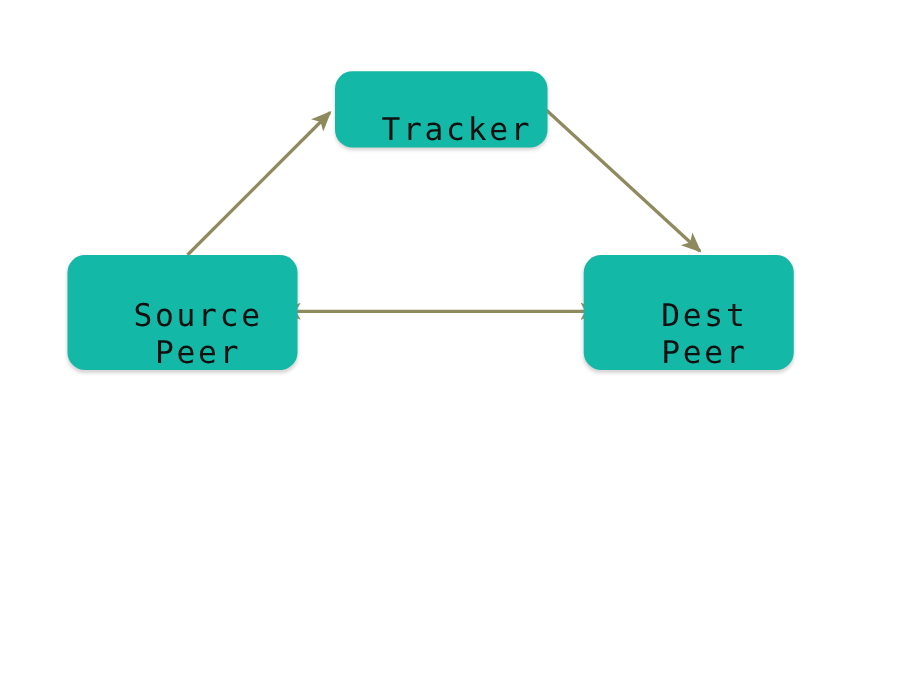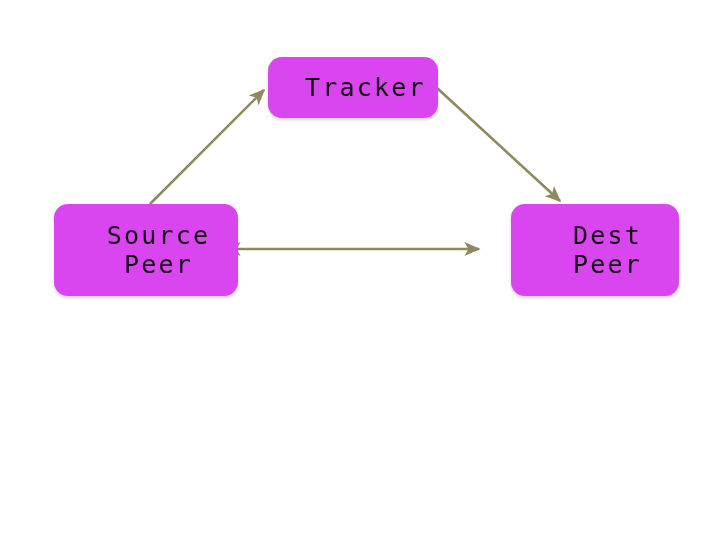--- a/index.html
+++ b/index.html
@@ -21,25 +21,25 @@
   }
   #edges {
     position: absolute;
     left: 0;
     top: 0;
     width: 720px;
     height: 540px;
   }
   .node {
     position: absolute;
-    background: #d946ef;
+    background: #14b8a6;
     border-radius: 14px;
     box-shadow: 0 2px 3px rgba(120,120,120,0.32);
     display: flex;
-    align-items: center;
+    align-items: flex-end;
     justify-content: center;
     box-sizing: border-box;
     padding-left: 25px;
   }
   .node-label {
     color: #101010;
     font-family: "DejaVu Sans Mono", monospace;
     font-size: 25px;
     line-height: 29px;
     letter-spacing: 2.2px;
@@ -53,21 +53,21 @@
     width: 170px;
     height: 61px;
   }
   #node-source {
     left: 54px;
     top: 204px;
     width: 184px;
     height: 92px;
   }
   #node-dest {
-    left: 511px;
+    left: 467px;
     top: 204px;
     width: 168px;
     height: 92px;
   }
 </style>
 </head>
 <body>
 
 <div id="canvas">
 

